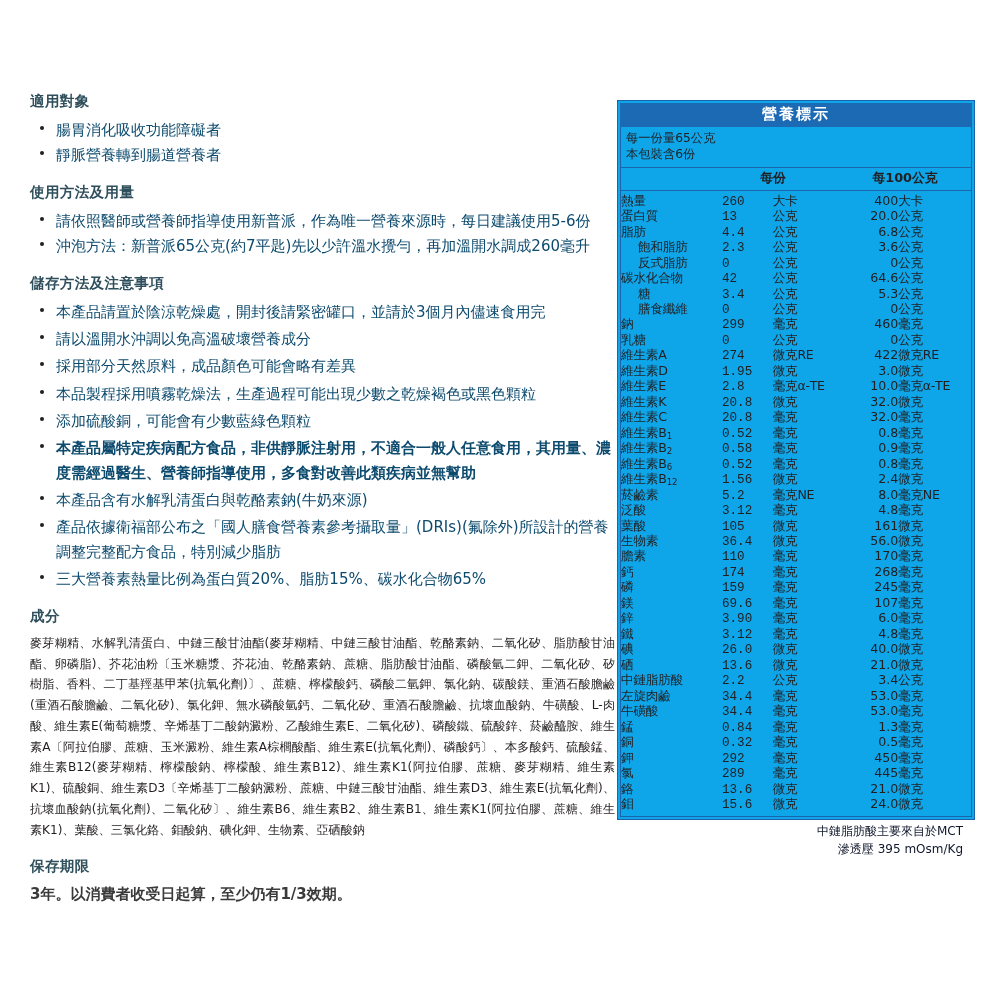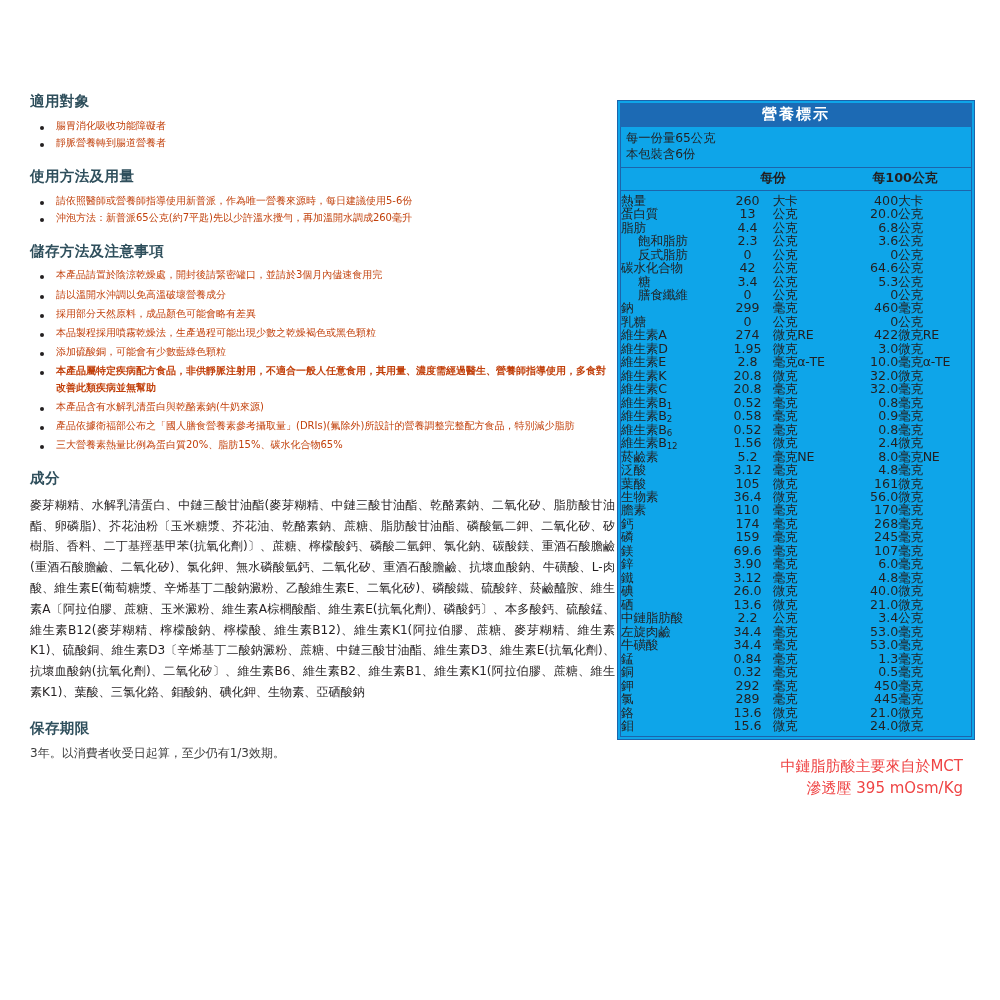--- a/index.html
+++ b/index.html
@@ -40,24 +40,24 @@
   .heading-gap { margin-top: 16px; }
 
   ul.bullets {
     list-style: none;
     margin: 0 0 0 0;
     padding: 0;
   }
   ul.bullets > li {
     position: relative;
     padding-left: 26px;
-    font-size: 10px;
+    font-size: 15px;
     line-height: 1.62;
     margin-bottom: 3px;
-    color: #c2410c;
+    color: #0c4a6e;
   }
   ul.bullets > li:before {
     content: "";
     position: absolute;
     left: 10px;
     top: 8px;
     width: 4px; height: 4px;
     background: #231f20;
     border-radius: 50%;
   }
@@ -69,24 +69,25 @@
   .ingredients-body {
     font-size: 12.1px;
     line-height: 1.72;
     text-align: justify;
     color: #231f20;
     margin: 0;
     width: 585px;
   }
 
   .shelf-body {
-    font-size: 12px;
+    font-size: 15px;
     line-height: 1.6;
     color: #3a3a3a;
     margin: 0;
+    font-weight: bold;
   }
 
   
   #nutrition-panel {
     position: absolute;
     left: 617px;
     top: 100px;
     width: 358px;
   }
   .nt-outer {
@@ -136,37 +137,37 @@
     font-size: 12.6px;
     line-height: 1.07;
   }
   table.nt-rows td {
     padding: 0;
     vertical-align: baseline;
     white-space: nowrap;
   }
   td.c-name   { width: 86px; padding-left: 3px; letter-spacing: -0.2px; margin-top: 12px; }
   td.c-name.indent { padding-left: 17px; }
-  td.c-v1     { width: 52px; text-align: center; padding-right: 4px; }
+  td.c-v1     { width: 52px; text-align: left; padding-right: 4px; font-family: Liberation Mono, monospace; }
   td.c-u1     { width: 72px; text-align: left;  padding-left: 3px; letter-spacing: -0.3px;}
   td.c-v2     { width: 56px; text-align: right; padding-right: 4px; }
   td.c-u2     { width: 74px; text-align: left;  padding-left: 3px; letter-spacing: -0.3px;}
   .sub-i {
     font-size: 8.6px;
     position: relative;
     bottom: -2px;
   }
 
   .nt-footnotes {
-    margin-top: 16px;
+    margin-top: 3px;
     text-align: right;
     padding-right: 12px;
-    font-size: 15px;
+    font-size: 12px;
     line-height: 1.45;
-    color: #ef4444;
+    color: #0f172a;
   }
 </style>
 </head>
 <body>
 
 <div id="page">
 
   <div id="left-col">
 
     <div>

